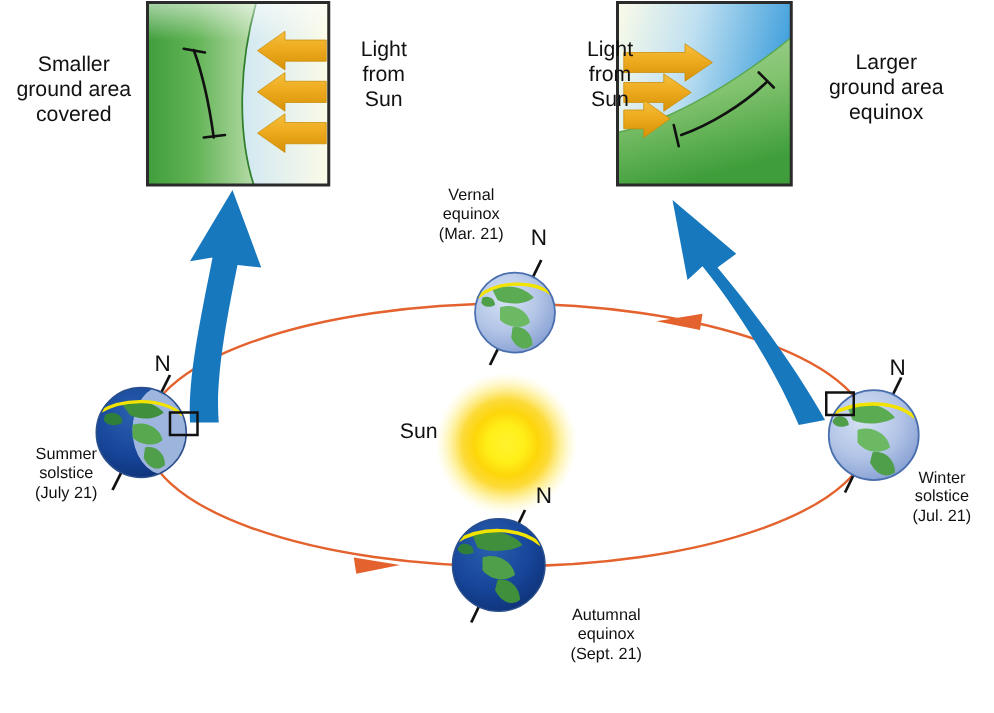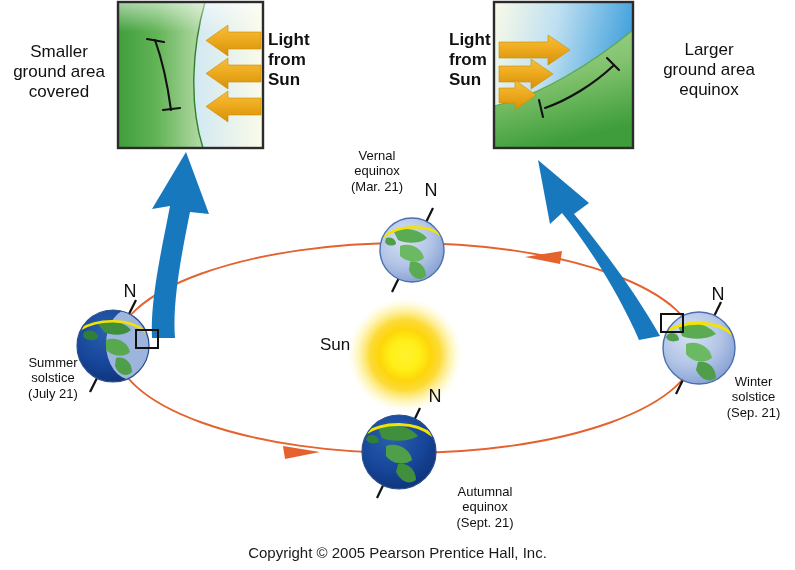--- a/index.html
+++ b/index.html
@@ -31,22 +31,21 @@
     color: #111111;
     line-height: 1.18;
     white-space: pre;
   }
   .lbl-panel {
     font-size: 17px;
     text-align: center;
   }
   .lbl-light {
     font-size: 17px;
-    text-align: left;
-    font-weight: bold;
+    text-align: center;
   }
   .lbl-season {
     font-size: 13px;
     text-align: center;
   }
   .lbl-n {
     font-size: 18px;
     text-align: center;
   }
   .lbl-sun {
@@ -318,27 +317,26 @@
   <div class="lbl lbl-season" id="autumnal-label">Autumnal
 equinox
 (Sept. 21)</div>
 
   <div class="lbl lbl-season" id="summer-label">Summer
 solstice
 (July 21)</div>
 
   <div class="lbl lbl-season" id="winter-label">Winter
 solstice
-(Sep. 21)</div>
+(Jul. 21)</div>
 
   <div class="lbl lbl-sun" id="sun-label">Sun</div>
 
   <div class="lbl lbl-n" id="n-vernal">N</div>
 
   <div class="lbl lbl-n" id="n-autumnal">N</div>
 
   <div class="lbl lbl-n" id="n-summer">N</div>
 
   <div class="lbl lbl-n" id="n-winter">N</div>
 
-  <div class="lbl lbl-copy" id="copyright-label">Copyright © 2005 Pearson Prentice Hall, Inc.</div>
 
 </div>
 
 </body></html>

